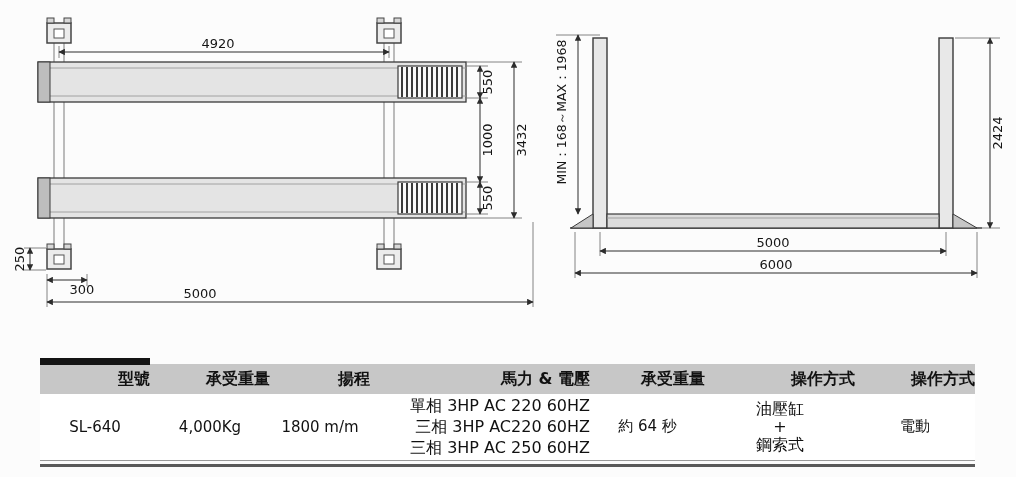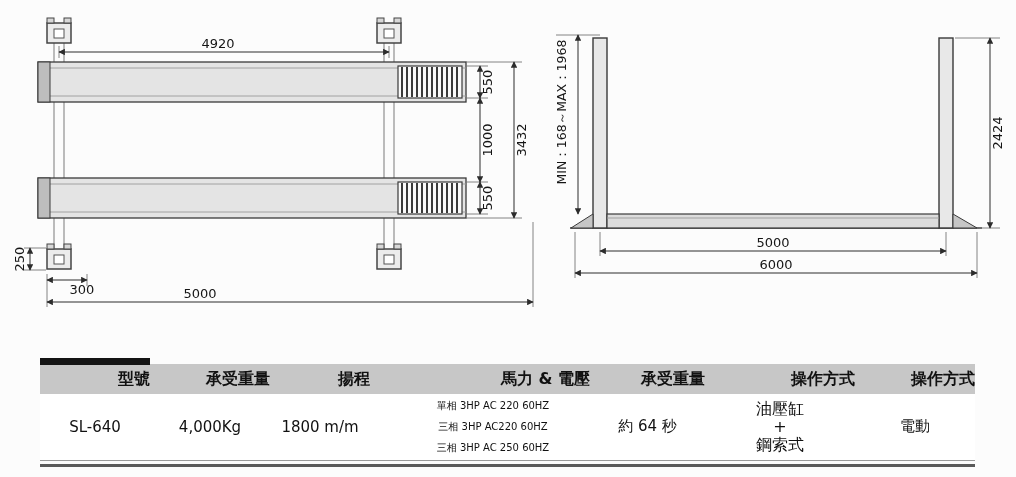--- a/index.html
+++ b/index.html
@@ -10,21 +10,21 @@
   svg text { fill:#151515; }
   .dim-label { font-size:13px; }
   .dim-label-sm { font-size:12.5px; }
 
   .spec { position:absolute; left:40px; top:364px; width:935px; }
   .accent { position:absolute; left:0; top:-6px; width:110px; height:7px; background:#141414; }
   table { width:100%; border-collapse:collapse; table-layout:fixed; }
   thead th { background:#c7c7c7; height:30px; font-size:16px; font-weight:bold; text-align:right; }
   thead th.first { text-align:right; padding-left:18px; }
   tbody td { height:66px; text-align:center; font-size:15px; vertical-align:middle; border-bottom:1px solid #9a9a9a; background:#fff; }
-  td.power { text-align:center; padding-left:26px; font-size:10px; }
+  td.power { text-align:right; padding-left:26px; font-size:16px; }
   td.power div { line-height:21px; }
   td.drive div { line-height:18px; font-size:16px; }
   .bottom-bar { margin-top:3px; height:3px; background:#5a5a5a; }
 </style>
 </head>
 <body>
 
 <div class="page">
 
   <svg class="drawing" width="1016" height="340" viewBox="0 0 1016 340">

